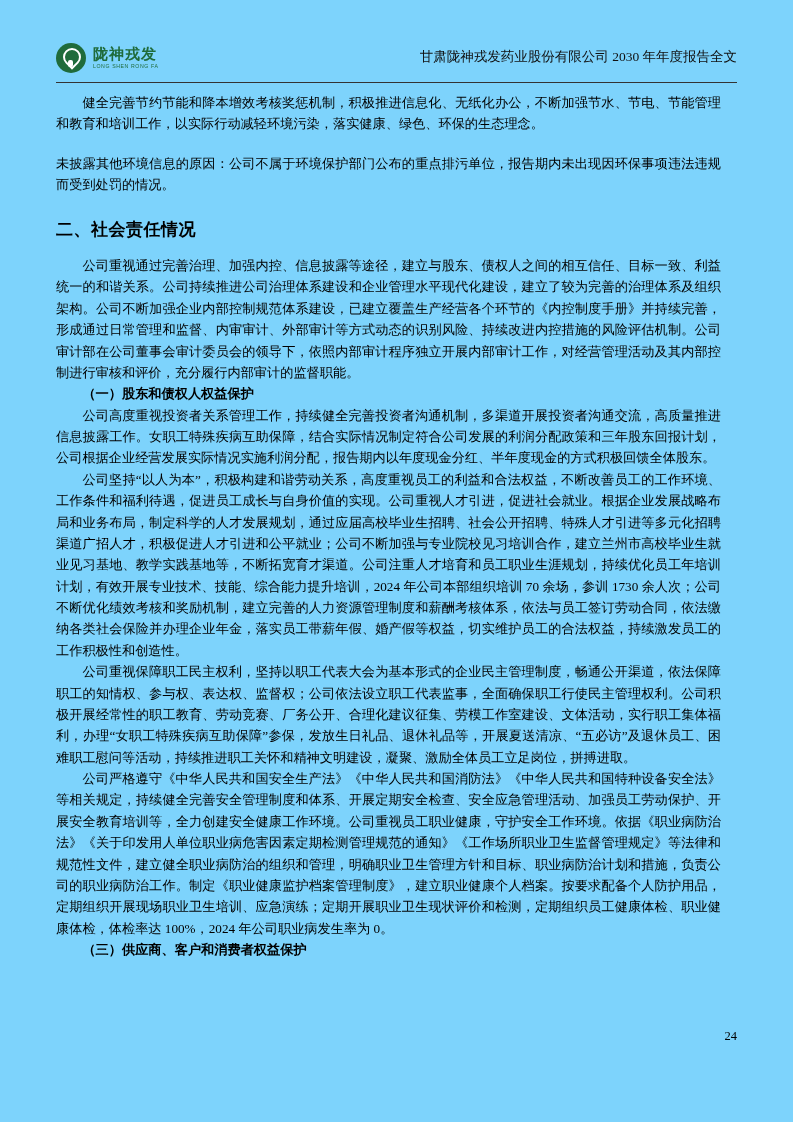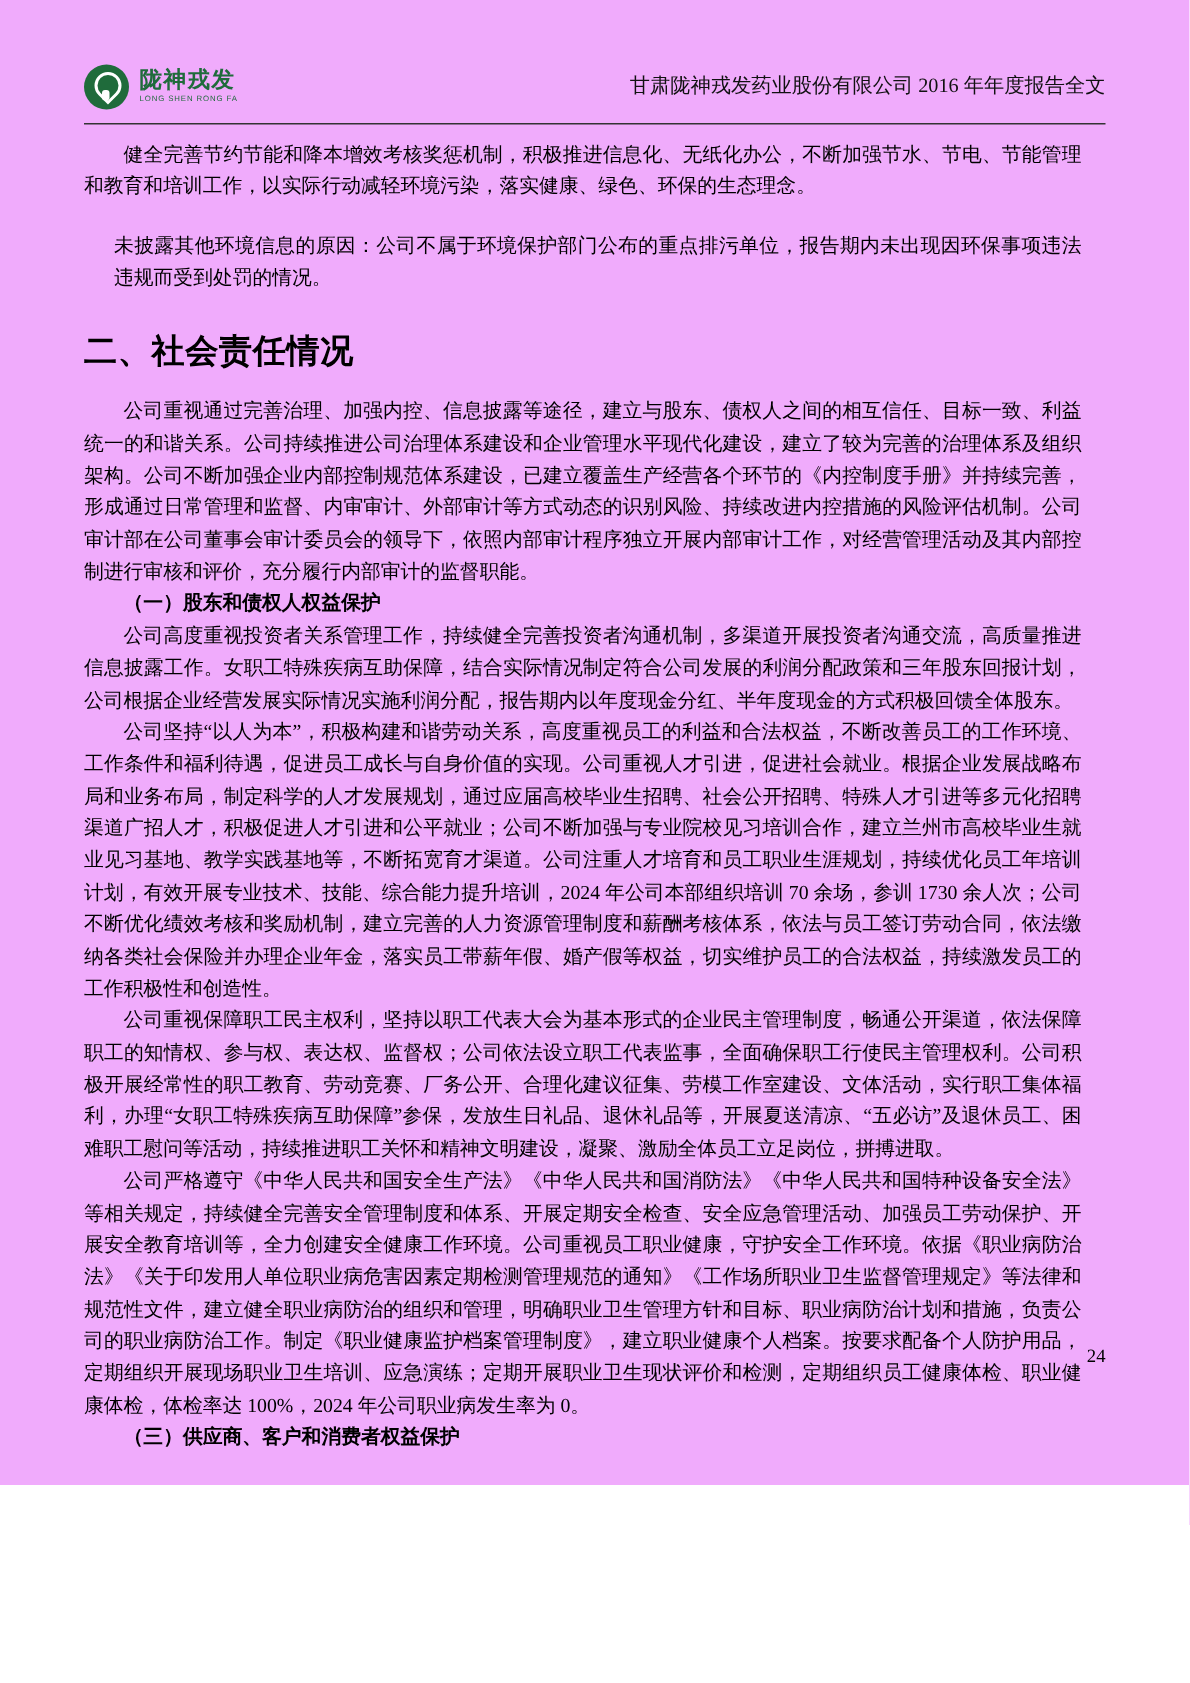--- a/index.html
+++ b/index.html
@@ -7,23 +7,23 @@
     padding: 0;
     background: #ffffff;
   }
   body {
     font-family: "Liberation Serif", "DejaVu Serif", serif;
     color: #000000;
   }
   .page {
     position: relative;
     width: 793px;
-    height: 990px;
+    height: 1122px;
     margin: 0 auto;
-    background: #f0abfc;
+    background: #7dd3fc;
     box-sizing: border-box;
     overflow: hidden;
   }
   
   .header {
     position: absolute;
     top: 34px;
     left: 56px;
     right: 56px;
     height: 48px;
@@ -111,26 +111,25 @@
   }
   p {
     margin: 0 0 0 0;
   }
   .para {
     text-indent: 2em;
     margin-bottom: 0;
   }
   .para-noindent {
     text-indent: 0;
-    margin-left: 20px;
   }
   .gap-lg { height: 18px; }
   h2.section-title {
     font-family: "Liberation Sans", "DejaVu Sans", sans-serif;
-    font-size: 22px;
+    font-size: 17px;
     font-weight: bold;
     margin: 20px 0 12px 0;
     letter-spacing: 0.5px;
   }
   .sub-title {
     text-indent: 2em;
     font-weight: bold;
     font-family: "Liberation Serif", "DejaVu Serif", serif;
   }
   
@@ -148,21 +147,21 @@
 <div class="page">
 
   <div class="header">
     <div class="logo-block">
       <div class="logo-mark"></div>
       <div class="logo-text">
         <div class="logo-cn">陇神戎发</div>
         <div class="logo-en">LONG SHEN RONG FA</div>
       </div>
     </div>
-    <div class="header-title">甘肃陇神戎发药业股份有限公司 2016 年年度报告全文</div>
+    <div class="header-title">甘肃陇神戎发药业股份有限公司 2030 年年度报告全文</div>
   </div>
   <div class="header-rule"></div>
 
   <div class="content">
 
     <p class="para">健全完善节约节能和降本增效考核奖惩机制，积极推进信息化、无纸化办公，不断加强节水、节电、节能管理和教育和培训工作，以实际行动减轻环境污染，落实健康、绿色、环保的生态理念。</p>
 
     <div class="gap-lg"></div>
 
     <p class="para para-noindent">未披露其他环境信息的原因：公司不属于环境保护部门公布的重点排污单位，报告期内未出现因环保事项违法违规而受到处罚的情况。</p>

